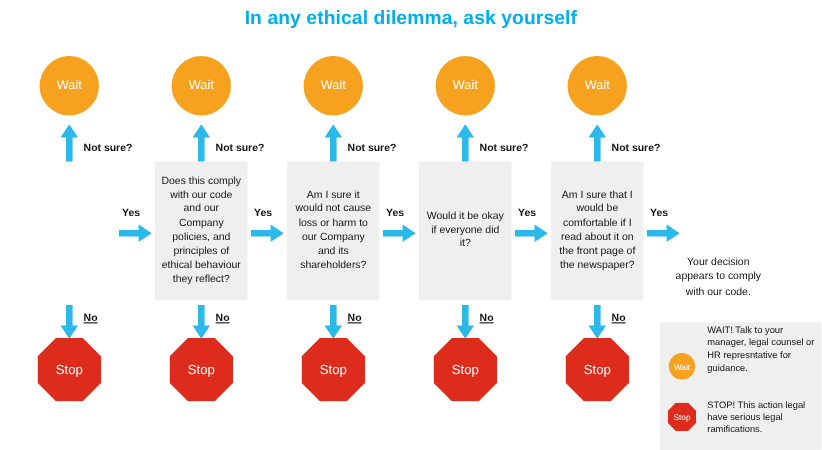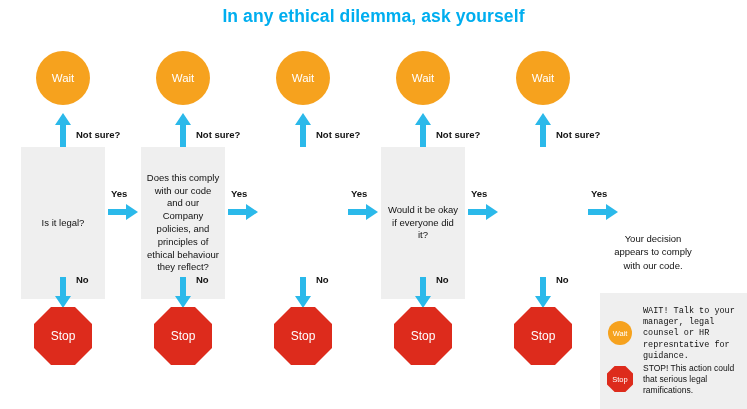--- a/index.html
+++ b/index.html
@@ -52,26 +52,26 @@
 
   .lbl {
     position: absolute;
     font-size: 9.5px;
     font-weight: bold;
     color: #111111;
     white-space: nowrap;
   }
   .lbl.not-sure { left: 73px; top: 129px; text-align: right; }
   .lbl.yes      { left: 108px; top: 188px; }
-  .lbl.no       { left: 73px; top: 274px; }
+  .lbl.no       { left: 73px; top: 284px; text-decoration: underline; }
 
   .qbox {
     position: absolute;
     left: 18px; top: 147px;
-    width: 84px; height: 152px;
+    width: 84px; height: 126px;
     background: var(--box_gray);
     display: flex; align-items: center; justify-content: center;
   }
   .qbox p {
     margin: 0;
     padding: 0 5px;
     text-align: center;
     font-size: 9.5px;
     line-height: 1.35;
     color: #111111;
@@ -128,41 +128,38 @@
   }
   .legend-text {
     position: absolute;
     left: 43px;
     width: 102px;
     margin: 0;
     font-size: 8.5px;
     line-height: 1.32;
     color: #111111;
   }
-  .legend-text.t1 { top: 13px; font-family: Liberation Mono, monospace; }
+  .legend-text.t1 { top: 2px; }
   .legend-text.t2 { top: 70px; }
 </style>
 </head>
 <body>
 
 <div class="stage">
 
   <h1 class="title">In any ethical dilemma, ask yourself</h1>
 
   <div class="col c1">
     <div class="wait-circle">
       <span>Wait</span>
     </div>
     <svg class="arrow up" width="16" height="34" viewBox="0 0 16 34">
         <path fill="currentColor" d="M8 0 L16 12 H11 V34 H5 V12 H0 Z"></path>
       </svg>
     <span class="lbl not-sure">Not sure?</span>
-    <div class="qbox">
-      <p>Is it legal?</p>
-    </div>
     <span class="lbl yes">Yes</span>
     <svg class="arrow right" width="30" height="16" viewBox="0 0 30 16">
         <path fill="currentColor" d="M30 8 L18 0 V5 H0 V11 H18 V16 Z"></path>
       </svg>
     <svg class="arrow down" width="16" height="31" viewBox="0 0 16 31">
         <path fill="currentColor" d="M8 31 L0 19 H5 V0 H11 V19 H16 Z"></path>
       </svg>
     <span class="lbl no">No</span>
     <div class="stop-oct">
       <span>Stop</span>
@@ -194,20 +191,23 @@
   </div>
 
   <div class="col c3">
     <div class="wait-circle">
       <span>Wait</span>
     </div>
     <svg class="arrow up" width="16" height="34" viewBox="0 0 16 34">
         <path fill="currentColor" d="M8 0 L16 12 H11 V34 H5 V12 H0 Z"></path>
       </svg>
     <span class="lbl not-sure">Not sure?</span>
+    <div class="qbox">
+      <p>Am I sure it would not cause loss or harm to our Company and its shareholders?</p>
+    </div>
     <span class="lbl yes">Yes</span>
     <svg class="arrow right" width="30" height="16" viewBox="0 0 30 16">
         <path fill="currentColor" d="M30 8 L18 0 V5 H0 V11 H18 V16 Z"></path>
       </svg>
     <svg class="arrow down" width="16" height="31" viewBox="0 0 16 31">
         <path fill="currentColor" d="M8 31 L0 19 H5 V0 H11 V19 H16 Z"></path>
       </svg>
     <span class="lbl no">No</span>
     <div class="stop-oct">
       <span>Stop</span>
@@ -239,20 +239,23 @@
   </div>
 
   <div class="col c5">
     <div class="wait-circle">
       <span>Wait</span>
     </div>
     <svg class="arrow up" width="16" height="34" viewBox="0 0 16 34">
         <path fill="currentColor" d="M8 0 L16 12 H11 V34 H5 V12 H0 Z"></path>
       </svg>
     <span class="lbl not-sure">Not sure?</span>
+    <div class="qbox">
+      <p>Am I sure that I would be comfortable if I read about it on the front page of the newspaper?</p>
+    </div>
     <span class="lbl yes">Yes</span>
     <svg class="arrow right" width="30" height="16" viewBox="0 0 30 16">
         <path fill="currentColor" d="M30 8 L18 0 V5 H0 V11 H18 V16 Z"></path>
       </svg>
     <svg class="arrow down" width="16" height="31" viewBox="0 0 16 31">
         <path fill="currentColor" d="M8 31 L0 19 H5 V0 H11 V19 H16 Z"></path>
       </svg>
     <span class="lbl no">No</span>
     <div class="stop-oct">
       <span>Stop</span>
@@ -262,16 +265,16 @@
   <div class="outcome">Your decision appears to comply with our code.</div>
 
   <div class="legend">
     <div class="legend-wait-icon">
       <span>Wait</span>
     </div>
     <p class="legend-text t1">WAIT! Talk to your manager, legal counsel or HR represntative for guidance.</p>
     <div class="legend-stop-icon">
       <span>Stop</span>
     </div>
-    <p class="legend-text t2">STOP! This action could that serious legal ramifications.</p>
+    <p class="legend-text t2">STOP! This action legal have serious legal ramifications.</p>
   </div>
 
 </div>
 
 </body></html>

